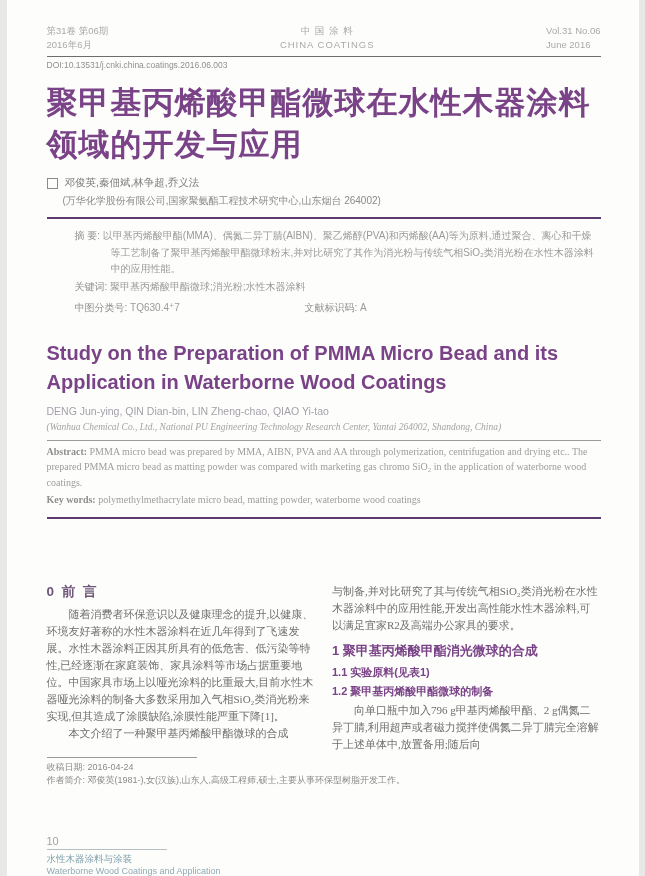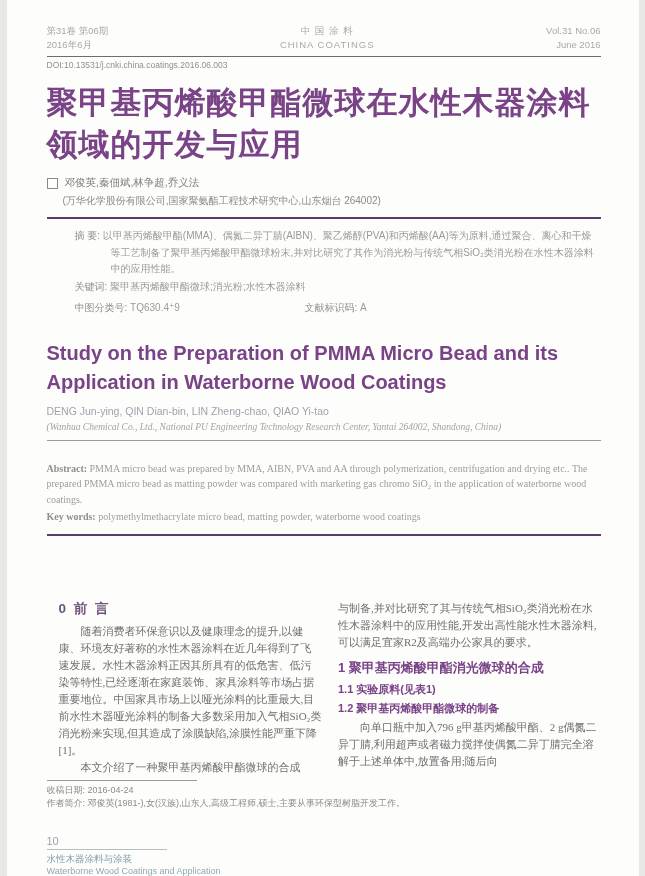--- a/index.html
+++ b/index.html
@@ -17,21 +17,21 @@
   
   .jheader{
     display:flex;justify-content:space-between;
     font-family:"Liberation Sans","DejaVu Sans",sans-serif;
     font-size:9.5px;line-height:14px;color:#a9a9a9;
     border-bottom:1.5px solid #6d6d6d;
     padding-bottom:4px;
   }
   .jheader .col{white-space:nowrap;}
   .jheader .col.center{text-align:center;letter-spacing:1px;}
-  .jheader .col.right{text-align:right;}
+  .jheader .col.right{text-align:left;}
   .doi{
     font-family:"Liberation Sans","DejaVu Sans",sans-serif;
     font-size:8.5px;color:#8f8f8f;margin-top:3px;
   }
   
   .title-cn{
     margin-top:12px;
     font-family:"Liberation Sans","DejaVu Sans",sans-serif;
     font-weight:bold;
     font-size:31px;line-height:42px;
@@ -70,27 +70,27 @@
   }
   .authors-en{
     margin-top:8px;font-size:10.5px;color:#a5a0ab;
     font-family:"Liberation Sans","DejaVu Sans",sans-serif;
   }
   .affil-en{
     margin-top:5px;font-size:9.5px;font-style:italic;color:#a3a3a3;
   }
   .rule-thin{border:none;border-top:1px solid #9a9a9a;margin:8px 0 0 0;}
   .abs-en{
-    margin-top:20px;font-size:10px;line-height:15.5px;color:#9d9d9d;
+    margin-top:3px;font-size:10px;line-height:15.5px;color:#9d9d9d;
   }
   .abs-en .lbl{font-weight:bold;color:#8f8f8f;}
   
   .body-cols{
     display:flex;gap:16px;margin-top:64px;
-    font-size:11px;line-height:17px;color:#6f6f6f;margin-left:12px;
+    font-size:11px;line-height:17px;color:#6f6f6f;
   }
   .colL{width:284px;}
   .colR{width:283px;}
   .sec-h{
     font-family:"Liberation Sans","DejaVu Sans",sans-serif;
     font-weight:bold;font-size:13.5px;color:#6e5577;
     letter-spacing:2px;margin-bottom:6px;
   }
   .sec-h1{
     font-family:"Liberation Sans","DejaVu Sans",sans-serif;
@@ -155,21 +155,21 @@
       <span class="lbl">摘  要:</span>
       <span>以甲基丙烯酸甲酯(MMA)、偶氮二异丁腈(AIBN)、聚乙烯醇(PVA)和丙烯酸(AA)等为原料,通过聚合、离心和干燥等工艺制备了聚甲基丙烯酸甲酯微球粉末,并对比研究了其作为消光粉与传统气相SiO₂类消光粉在水性木器涂料中的应用性能。</span>
     </div>
     <div class="hang" style="margin-top:1px;">
       <span class="lbl">关键词:</span>
       <span>聚甲基丙烯酸甲酯微球;消光粉;水性木器涂料</span>
     </div>
     <div class="meta-row">
       <div class="seg1">
         <span class="lbl">中图分类号:</span>
-        <span>TQ630.4⁺9</span>
+        <span>TQ630.4⁺7</span>
       </div>
       <div class="seg2">
         <span class="lbl">文献标识码:</span>
         <span>A</span>
       </div>
     </div>
   </div>
 
   <div class="title-en">Study on the Preparation of PMMA Micro Bead and its Application in Waterborne Wood Coatings</div>
   <div class="authors-en">DENG Jun-ying, QIN Dian-bin, LIN Zheng-chao, QIAO Yi-tao</div>

